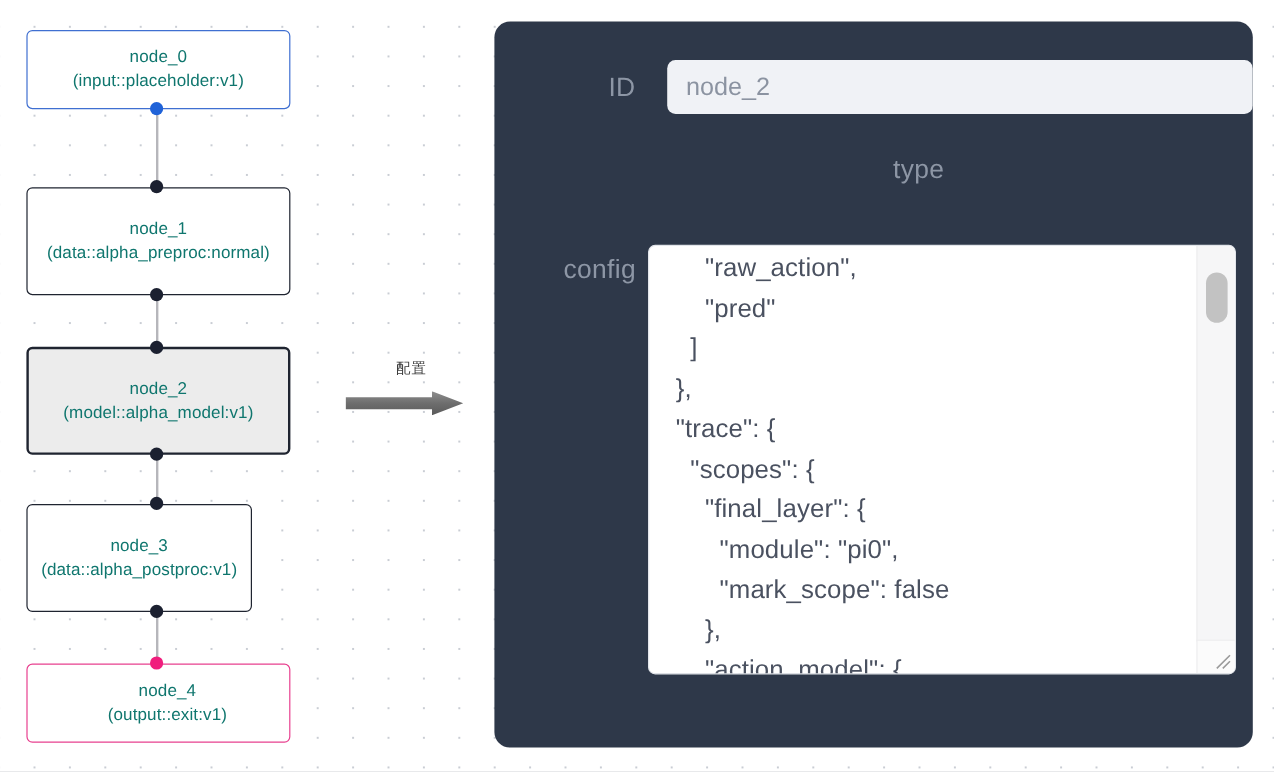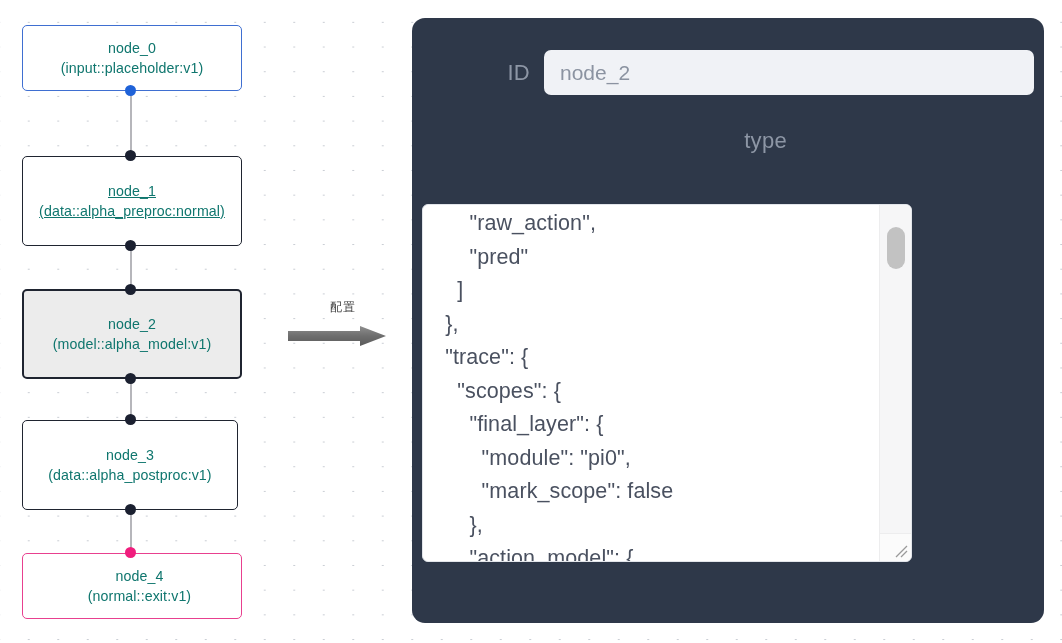--- a/index.html
+++ b/index.html
@@ -125,21 +125,21 @@
     border: none;
     border-radius: 7px;
     color: #8b93a1;
     font-size: 21px;
     font-family: "Liberation Sans", sans-serif;
     padding: 0 16px;
     outline: none;
   }
 
   #row-id { left: 0; top: 32px; width: 632px; }
-  #row-id .field-label { width: 118px; margin-right: 4px; }
+  #row-id .field-label { width: 118px; margin-right: 16px; }
   #row-id .field-input { margin-left: 10px; width: 490px; height: 45px; }
 
   #row-type { left: 0; top: 110px; width: 632px; flex-direction: column; }
   #row-type .field-label { width: 118px; }
   #row-type .field-input { margin-left: 10px; width: 490px; height: 45px; }
 
   #row-config {
     left: 0; top: 186px; width: 632px;
     align-items: flex-start;
   }
@@ -235,51 +235,51 @@
   <div class="edge" style="left:130px; top:508px; height:44px;"></div>
 
   <div class="node is-input" style="left:22px; top:25px; width:220px; height:66px;">
     <div class="node-inner">
       <div>node_0</div>
       <div>(input::placeholder:v1)</div>
     </div>
   </div>
   <div class="port blue" style="left:125px; top:85px;"></div>
 
-  <div class="node" style="left:22px; top:156px; width:220px; height:90px;text-decoration:underline;">
+  <div class="node" style="left:22px; top:156px; width:220px; height:90px;">
     <div class="node-inner">
       <div>node_1</div>
       <div>(data::alpha_preproc:normal)</div>
     </div>
   </div>
   <div class="port" style="left:125px; top:150px;"></div>
   <div class="port" style="left:125px; top:240px;"></div>
 
   <div class="node is-selected" style="left:22px; top:289px; width:220px; height:90px;">
     <div class="node-inner">
       <div>node_2</div>
       <div>(model::alpha_model:v1)</div>
     </div>
   </div>
   <div class="port" style="left:125px; top:284px;"></div>
   <div class="port" style="left:125px; top:373px;"></div>
 
-  <div class="node" style="left:22px; top:420px; width:216px; height:90px;">
+  <div class="node" style="left:22px; top:420px; width:188px; height:90px;">
     <div class="node-inner">
       <div>node_3</div>
       <div>(data::alpha_postproc:v1)</div>
     </div>
   </div>
   <div class="port" style="left:125px; top:414px;"></div>
   <div class="port" style="left:125px; top:504px;"></div>
 
   <div class="node is-output" style="left:22px; top:553px; width:220px; height:66px;padding-left:24px;">
     <div class="node-inner">
       <div>node_4</div>
-      <div>(normal::exit:v1)</div>
+      <div>(output::exit:v1)</div>
     </div>
   </div>
   <div class="port pink" style="left:125px; top:547px;"></div>
 
   <div id="annotation">
     <div class="anno-text">配置</div>
     <div class="anno-arrow">
       <svg width="100" height="20" viewBox="0 0 100 20">
         <defs>
           <linearGradient id="ag" x1="0" y1="0" x2="0" y2="1">
@@ -298,20 +298,21 @@
     <div class="field-row" id="row-id">
       <div class="field-label">ID</div>
       <input class="field-input" type="text" value="node_2" style="">
     </div>
 
     <div class="field-row" id="row-type">
       <div class="field-label">type</div>
     </div>
 
     <div class="field-row" id="row-config">
+      <div class="field-label">config</div>
       <div class="ta-wrap">
         <div class="ta-text">      "raw_action",
       "pred"
     ]
   },
   "trace": {
     "scopes": {
       "final_layer": {
         "module": "pi0",
         "mark_scope": false

